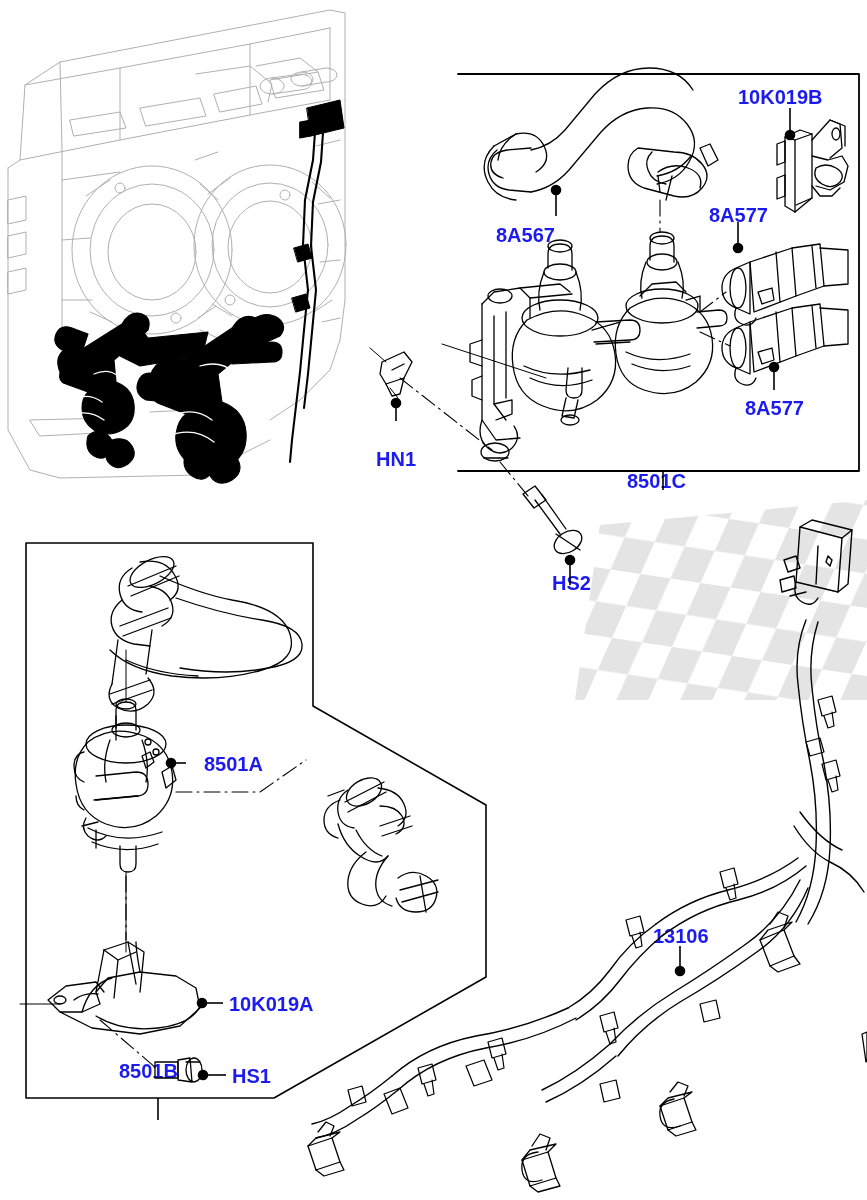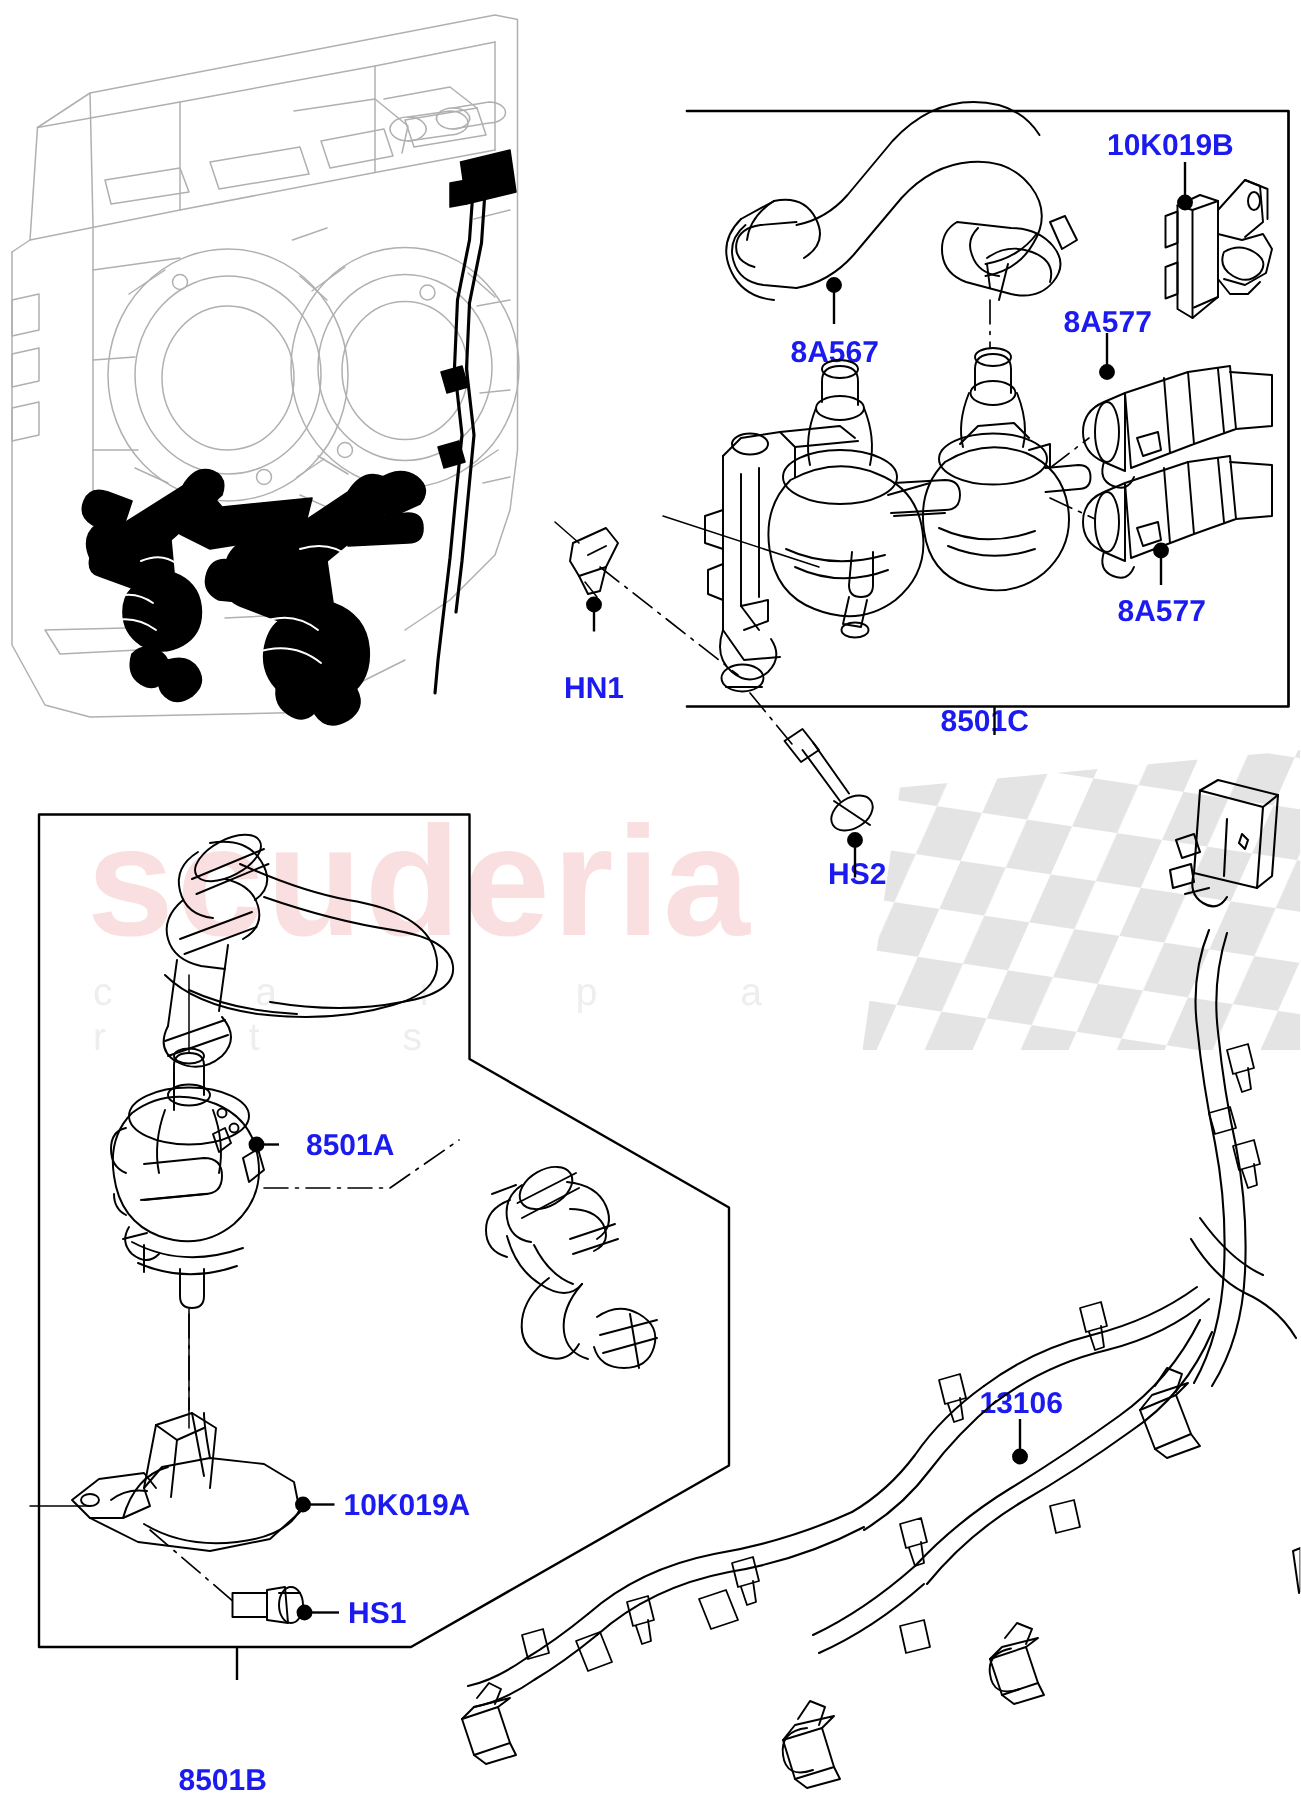--- a/index.html
+++ b/index.html
@@ -42,22 +42,20 @@
       </pattern>
       <clipPath id="flagclip">
         <polygon points="600,525 867,500 867,700 575,700"></polygon>
       </clipPath>
     </defs>
     <g>
       <rect x="560" y="490" width="330" height="225" fill="url(#checkers)" clip-path="url(#flagclip)"></rect>
     </g>
   </svg>
 
-  <div class="wm-scuderia">scuderia</div>
-  <div class="wm-carparts">c a r  p a r t s</div>
 
   <svg width="867" height="1200" style="z-index:2">
     <g fill="none" stroke="#000" stroke-width="1.3" stroke-linecap="round" stroke-linejoin="round">
 
       <g stroke="#b0b0b0" stroke-width="1">
 
         <path d="M8 168 L20 160 L25 85 L60 62 L330 10 L345 13 L345 100"></path>
         <path d="M345 100 L345 300 L340 340 L330 370 L300 400 L270 420"></path>
         <path d="M8 168 L8 430 L30 470 L60 478 L200 475 L270 440"></path>
         <path d="M20 160 L120 140 L250 115 L330 100"></path>
@@ -491,25 +489,25 @@
         <circle cx="203" cy="1075" r="4.5"></circle>
 
       <line x1="158" y1="1098" x2="158" y2="1120"></line>
 
       <line x1="680" y1="946" x2="680" y2="968"></line>
         <circle cx="680" cy="971" r="4.5"></circle>
     </g>
   </svg>
 
   <div class="lbl" style="left:738px;top:86px">10K019B</div>
-  <div class="lbl" style="left:527px;top:224px">8A567</div>
+  <div class="lbl" style="left:496px;top:224px">8A567</div>
   <div class="lbl" style="left:709px;top:204px">8A577</div>
   <div class="lbl" style="left:745px;top:397px">8A577</div>
   <div class="lbl" style="left:627px;top:470px">8501C</div>
   <div class="lbl" style="left:376px;top:448px">HN1</div>
   <div class="lbl" style="left:552px;top:572px">HS2</div>
   <div class="lbl" style="left:204px;top:753px">8501A</div>
   <div class="lbl" style="left:229px;top:993px">10K019A</div>
   <div class="lbl" style="left:232px;top:1065px">HS1</div>
-  <div class="lbl" style="left:119px;top:1176px">8501B</div>
+  <div class="lbl" style="left:119px;top:1060px">8501B</div>
   <div class="lbl" style="left:653px;top:925px">13106</div>
 
 </div>
 
 </body></html>

